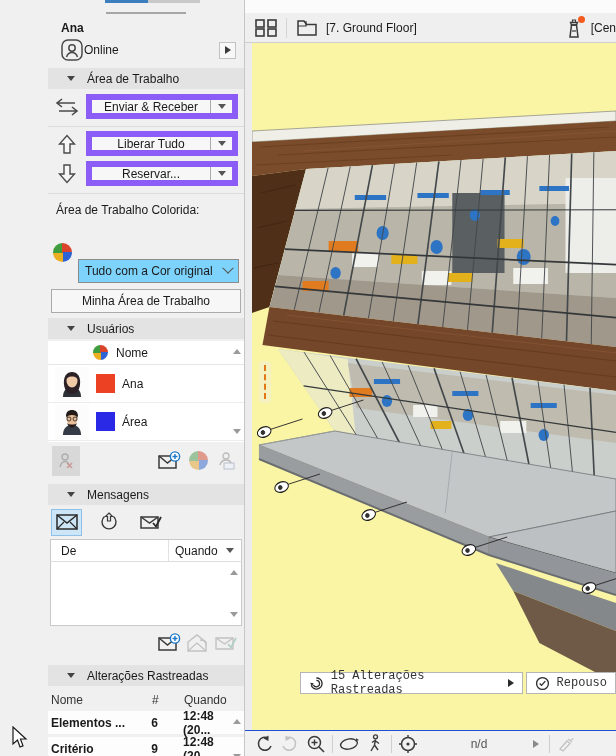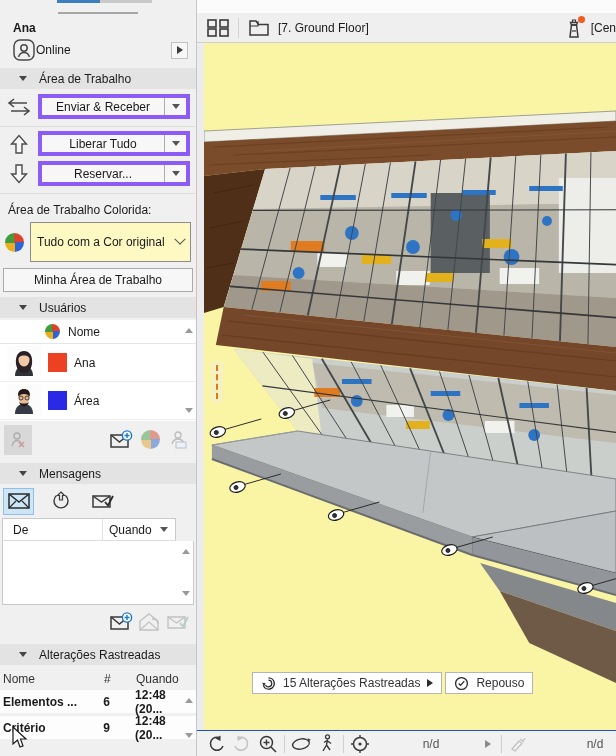--- a/index.html
+++ b/index.html
@@ -1,67 +1,67 @@
 <!DOCTYPE html>
 <html><head>
 <meta charset="utf-8">
 <style>
   *{margin:0;padding:0;box-sizing:border-box;}
   html,body{width:616px;height:756px;overflow:hidden;background:#F0F0F0;
     font-family:"Liberation Sans","DejaVu Sans",sans-serif;font-size:12px;color:#1a1a1a;}
-  .app{position:relative;width:616px;height:756px;display:flex;}
+  .app{position:relative;width:616px;height:756px;display:flex;padding-left:48px;}
 
   
   .sidebar{width:197px;height:756px;background:#F0F0F0;border-right:1px solid #C6C6C6;
     position:relative;flex:none;overflow:hidden;}
   .tabsliver{height:3px;background:linear-gradient(90deg,#F0F0F0 0 57px,#3D7EBF 57px 100px,#C9C9C9 100px 152px,#F0F0F0 152px);}
   .grip{width:80px;height:0;border-top:2px solid #A6A6A6;margin:9px auto 4px auto;}
   .uname{font-weight:bold;padding:3px 0 2px 13px;}
   .row{display:flex;align-items:center;padding:0 6px;}
   .online-row{height:26px;gap:0;padding-left:12px;}
   .online-row .lbl{flex:1;}
   .sq-btn{width:17px;height:17px;border:1px solid #C2C2C2;background:#F7F7F7;display:flex;align-items:center;justify-content:center;margin-right:2px;}
   .tri-r{width:0;height:0;border-top:4px solid transparent;border-bottom:4px solid transparent;border-left:6px solid #3a3a3a;}
   .tri-d{width:0;height:0;border-left:4px solid transparent;border-right:4px solid transparent;border-top:5px solid #555;}
   .tri-u{width:0;height:0;border-left:4px solid transparent;border-right:4px solid transparent;border-bottom:5px solid #9a9a9a;}
   .tri-dn{width:0;height:0;border-left:4px solid transparent;border-right:4px solid transparent;border-top:5px solid #9a9a9a;}
   .sec-h{height:21px;background:#E3E3E3;display:flex;align-items:center;gap:12px;padding-left:19px;margin-top:5px;}
   .sec-h .tri-d{border-top-color:#444;}
   .btnrow{display:flex;align-items:center;gap:6px;padding:0 6px;margin-top:5px;}
   .icon24{width:26px;height:24px;display:flex;align-items:center;justify-content:center;flex:none;}
-  .splitbtn{flex:1;display:flex;height:25px;border:4px solid #8b5cf6;background:#F7F7F7;}
+  .splitbtn{flex:1;display:flex;height:25px;border:6px solid #8b5cf6;background:#F7F7F7;}
   .splitbtn .main{flex:1;display:flex;align-items:center;justify-content:center;}
   .splitbtn .dd{width:22px;border-left:1px solid #ABABAB;display:flex;align-items:center;justify-content:center;}
   .hdiv{border-top:1px solid #DCDCDC;margin:7px 0 1px 0;}
   .plainlbl{padding:8px 0 2px 8px;}
   .comborow{display:flex;align-items:center;gap:6px;padding:0 5px;margin-top:3px;}
   .wheel{border-radius:50%;background:conic-gradient(from 0deg,#D9442B 0 25%,#2E63D6 0 50%,#EBAE1E 0 75%,#3E9E3E 0 100%);}
   .w18{width:19px;height:19px;}
   .w14{width:15px;height:15px;}
   .wheel.muted{background:conic-gradient(from 0deg,#E09A8C 0 25%,#8CA8DC 0 50%,#E8C88A 0 75%,#9CC49C 0 100%);}
-  .combo{flex:1;height:40px;background:#fef9c3;border:1px solid #8C8C8C;display:flex;align-items:center;padding:0 6px;}
+  .combo{flex:1;height:24px;background:#7dd3fc;border:1px solid #8C8C8C;display:flex;align-items:center;padding:0 6px;margin-top:37px;}
   .combo .val{flex:1;}
   .chev{width:8px;height:8px;border-right:1.5px solid #555;border-bottom:1.5px solid #555;transform:rotate(45deg) translate(-2px,-2px);}
   .widebtn{margin:6px 3px 0 3px;height:24px;border:1px solid #ABABAB;background:#F7F7F7;display:flex;align-items:center;justify-content:center;}
   .list{background:#fff;margin:2px 0 0 0;position:relative;}
   .ulist-h{display:flex;align-items:center;gap:8px;height:24px;padding-left:45px;border-bottom:1px solid #E6E6E6;}
   .urow{display:flex;align-items:center;gap:7px;height:38px;border-bottom:1px solid #ECECEC;padding-left:7px;}
   .avatar{width:34px;height:34px;flex:none;}
   .swatch{width:19px;height:19px;flex:none;}
   .sw-ana{background:#ED4124;}
   .sw-joao{background:#2A2AE6;}
   .vscroll{position:absolute;right:1px;top:0;bottom:0;width:13px;display:flex;flex-direction:column;justify-content:space-between;align-items:center;padding:8px 0;}
   .tbar{display:flex;align-items:center;height:37px;padding:0 4px;}
   .tbar .sp{flex:1;}
   .tbtn{width:28px;height:30px;display:flex;align-items:center;justify-content:center;}
   .tbtn.pressed{background:#D8D8D8;}
   .mtabs{display:flex;align-items:center;gap:11px;height:30px;padding-left:3px;margin-top:2px;}
   .mtab{width:31px;height:27px;display:flex;align-items:center;justify-content:center;}
   .mtab.sel{background:#CDE6F7;border:1px solid #8FC0E8;}
-  .mt-head{display:flex;height:23px;border:1px solid #C9C9C9;border-bottom:1px solid #DDD;background:#fff;margin:2px 20px 0 2px;align-items:center;}
+  .mt-head{display:flex;height:23px;border:1px solid #C9C9C9;border-bottom:1px solid #DDD;background:#fff;margin:2px 2px 0 2px;align-items:center;}
   .mt-head .c1{flex:1;padding-left:10px;border-right:1px solid #E2E2E2;height:100%;display:flex;align-items:center;}
   .mt-head .c2{width:72px;display:flex;align-items:center;gap:8px;padding-left:6px;}
   .mt-body{height:64px;background:#fff;border:1px solid #C9C9C9;border-top:none;margin:0 2px;position:relative;}
   .ch-head{display:flex;height:23px;align-items:center;color:#333;margin-top:2px;}
   .ch-head span:nth-child(1){width:104px;padding-left:3px;}
   .ch-head span:nth-child(2){width:32px;}
   .ch-row{display:flex;height:23px;align-items:center;font-weight:bold;background:#FDFDFD;}
   .ch-row span:nth-child(1){width:104px;padding-left:3px;overflow:hidden;white-space:nowrap;}
   .ch-row span:nth-child(2){width:32px;}
 
@@ -71,21 +71,21 @@
   .tabbar{height:30px;background:#EFEFEF;border-bottom:1px solid #CFCFCF;display:flex;align-items:center;flex:none;white-space:nowrap;overflow:hidden;}
   .tabbar .vdiv{width:1px;height:20px;background:#D4D4D4;margin:0 7px;}
   .tabtitle{margin-left:6px;}
   .tabbar .sp{flex:1;}
   .towerwrap{position:relative;width:22px;height:22px;flex:none;}
   .ndot{position:absolute;right:0;top:-1px;width:7px;height:7px;border-radius:50%;background:#F25A1E;}
   .viewport{flex:1;position:relative;border-left:7px solid #ECECEC;overflow:hidden;background:#FAF5A4;}
   .viewport svg.bld{position:absolute;inset:0;width:100%;height:100%;}
   .editmark{position:absolute;left:7px;top:318px;width:12px;height:42px;background:#F6F1C0;border-radius:4px;}
   .editmark i{position:absolute;left:5px;top:4px;bottom:4px;border-left:2px dashed #E07818;}
-  .statusbar{position:absolute;left:48px;top:629px;height:22px;display:flex;gap:3px;}
+  .statusbar{position:absolute;left:48px;top:629px;height:22px;display:flex;gap:3px;font-family:Liberation Mono, monospace;}
   .sbox{background:#fff;border:1px solid #B5B5B5;display:flex;align-items:center;gap:7px;padding:0 8px;color:#333;}
   .bottombar{height:26px;background:#F1F1F1;border-top:1px solid #1d4ed8;display:flex;align-items:center;flex:none;position:relative;}
   .bb-ic{width:26px;height:22px;display:flex;align-items:center;justify-content:center;flex:none;}
   .bb-div{width:1px;height:18px;background:#CFCFCF;margin:0 3px;flex:none;}
   .ndfield{display:flex;align-items:center;color:#555;}
   .ndfield .v{width:64px;text-align:center;}
   .gray{opacity:.45;}
   .cursor{position:absolute;left:10px;top:726px;z-index:50;pointer-events:none;}
 </style>
 </head>

